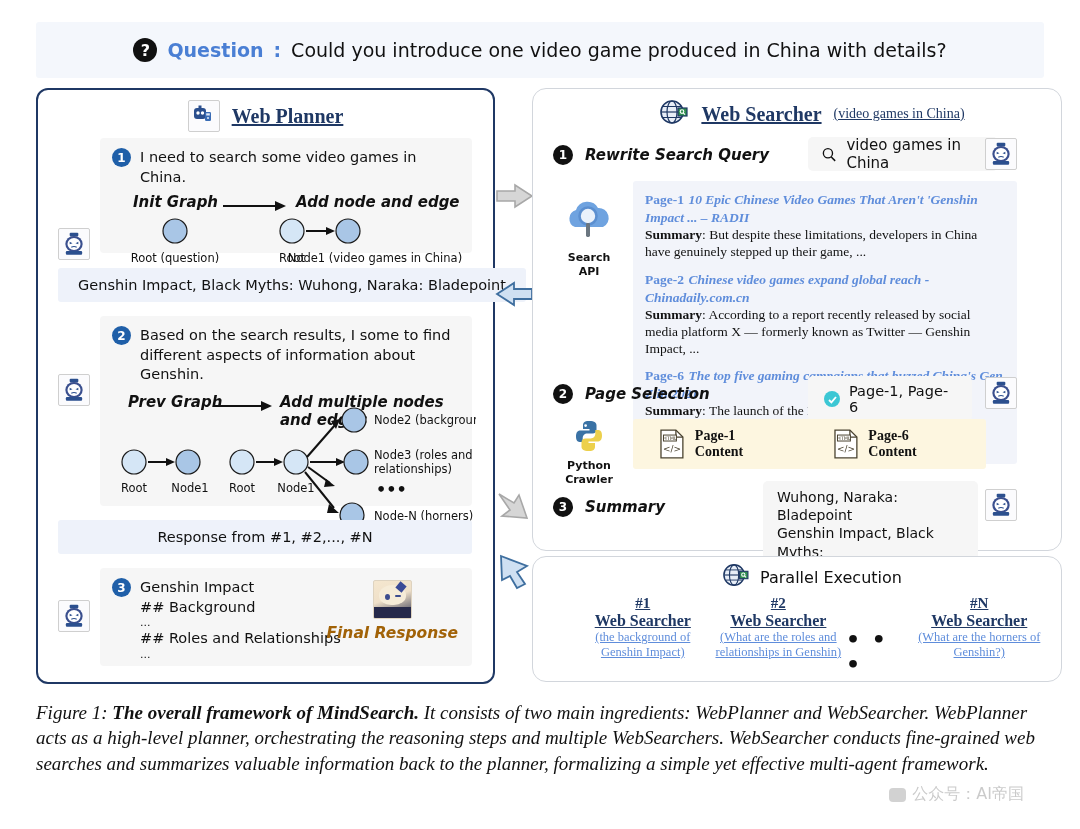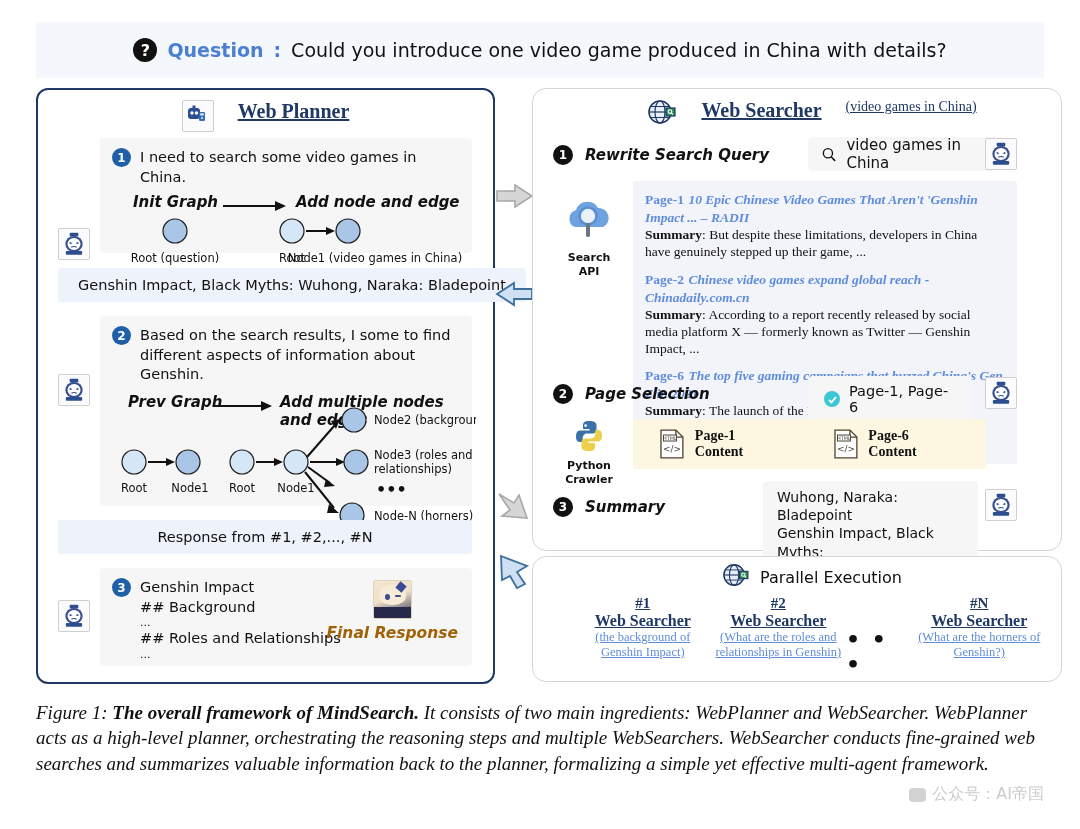--- a/index.html
+++ b/index.html
@@ -33,21 +33,21 @@
     position:absolute;background:#fff;border:2px solid #1f3864;border-radius:12px;
   }
   .panel.light{border:1.5px solid #d2d6dc;border-radius:14px;padding-left:28px;}
 
   .panel-planner{left:36px;top:88px;width:455px;height:592px;}
   .panel-searcher{left:532px;top:88px;width:500px;height:461px;}
   .panel-parallel{left:532px;top:556px;width:500px;height:124px;}
 
   
   .panel-title{
-    display:flex;justify-content:center;gap:24px;
+    display:flex;align-items:center;justify-content:center;gap:12px;
     padding-top:10px;
   }
   .title-text{
     font-family:"Liberation Serif", serif;font-weight:bold;font-size:20px;
     color:#1f3864;text-decoration:underline;
   }
   .title-sub{
     font-family:"Liberation Serif", serif;font-size:14px;color:#1f3864;
     text-decoration:underline;
   }
@@ -114,21 +114,21 @@
   .dots{font-family:"DejaVu Sans",sans-serif;font-size:22px;font-weight:bold;color:#111;letter-spacing:2px;}
 
   
   .caption{
     position:absolute;left:36px;top:700px;width:1008px;
     font-family:"Liberation Serif",serif;font-size:19px;line-height:1.33;color:#111;text-align:left;font-style:italic;
   }
   .caption b{font-weight:bold;}
 
   .wm{
-    position:absolute;right:36px;bottom:24px;display:flex;align-items:center;gap:6px;
+    position:absolute;right:56px;bottom:24px;display:flex;align-items:center;gap:6px;
     opacity:.38;color:#777;font-family:"DejaVu Sans",sans-serif;font-size:16px;
   }
   .wm-dot{width:17px;height:14px;background:#8a8a8a;border-radius:4px;}
 </style>
 </head>
 <body>
 
 <div class="figure">
 
   <div class="question-bar">

